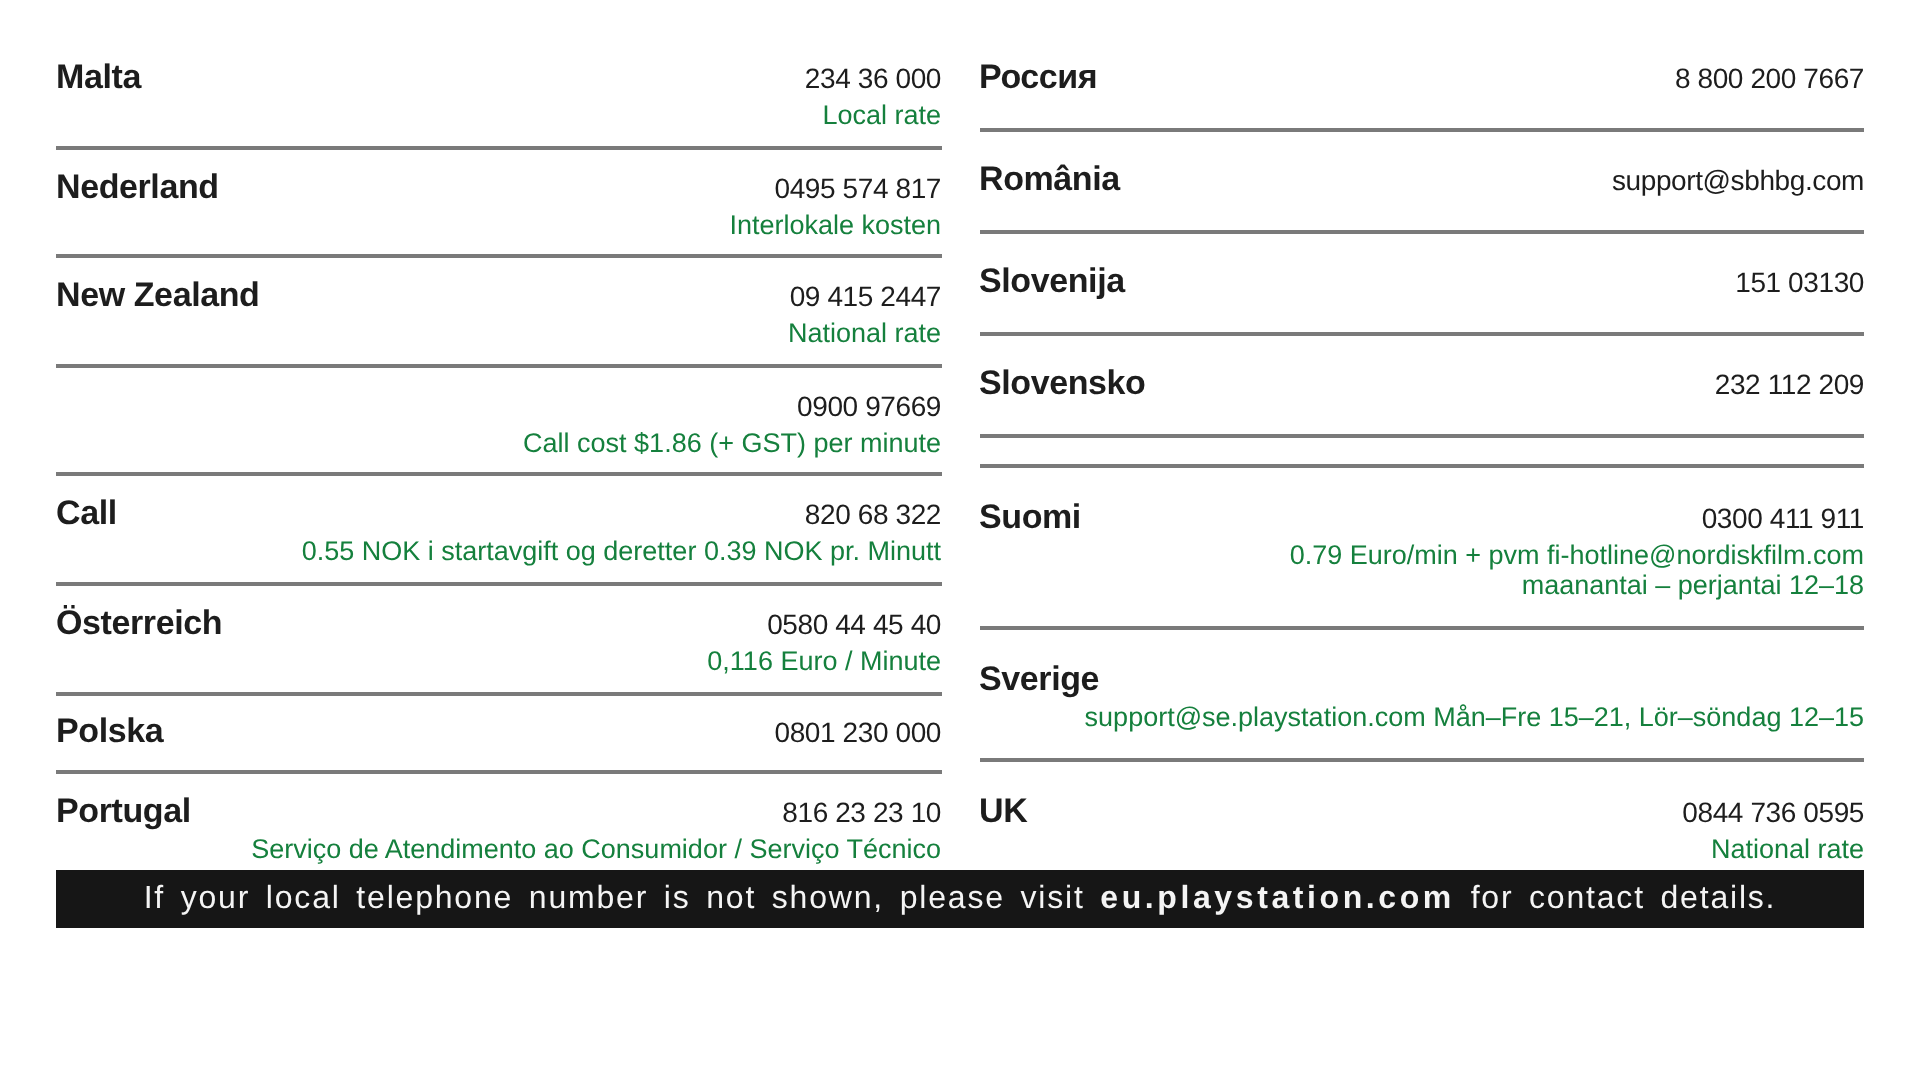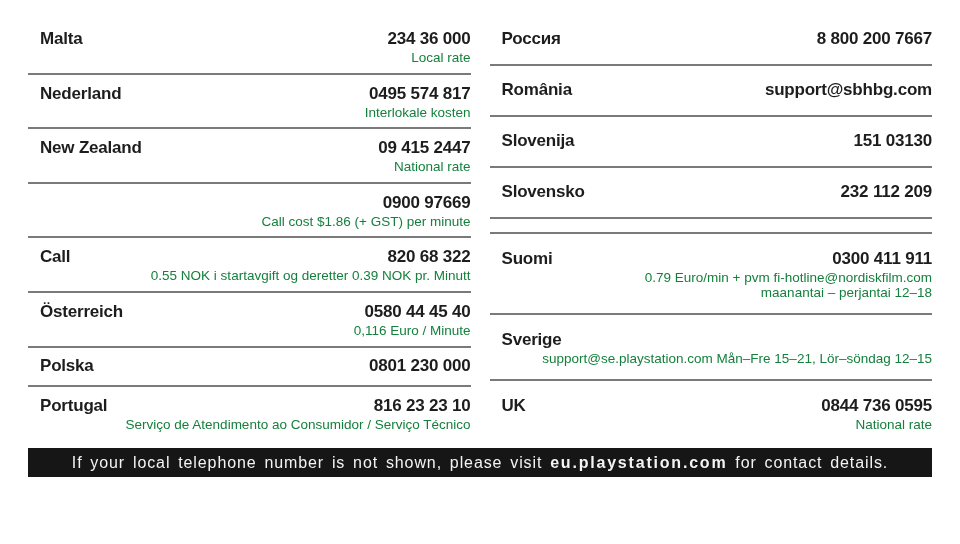--- a/index.html
+++ b/index.html
@@ -40,40 +40,39 @@
     display: flex;
     justify-content: space-between;
     align-items: baseline;
   }
   .country {
     font-weight: bold;
     font-size: 17px;
     line-height: 22px;
     letter-spacing: -0.2px;
     white-space: nowrap;
-    margin-left: 12px;
   }
   .contact {
-    font-weight: bold;
-    font-size: 17px;
+    font-weight: normal;
+    font-size: 14px;
     line-height: 22px;
     letter-spacing: -0.2px;
     white-space: nowrap;
     text-align: left;
     margin-left: auto;
   }
   .notes { text-align: right; }
   .note {
     font-size: 13.5px;
     line-height: 15px;
     color: #15803d;
     white-space: nowrap;
   }
   .footer-bar {
-    margin-top: 16px;
+    margin-top: 3px;
     height: 29px;
     background: #161616;
     display: flex;
     align-items: center;
     justify-content: center;
   }
   .footer-text {
     color: #f4f4f4;
     font-size: 16px;
     letter-spacing: 0.9px;

